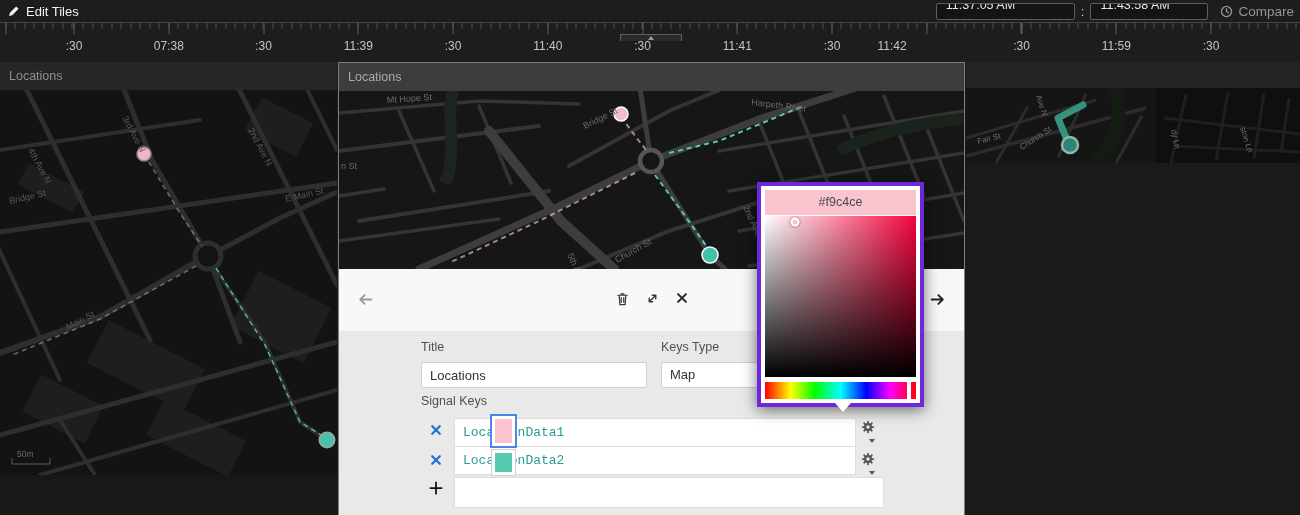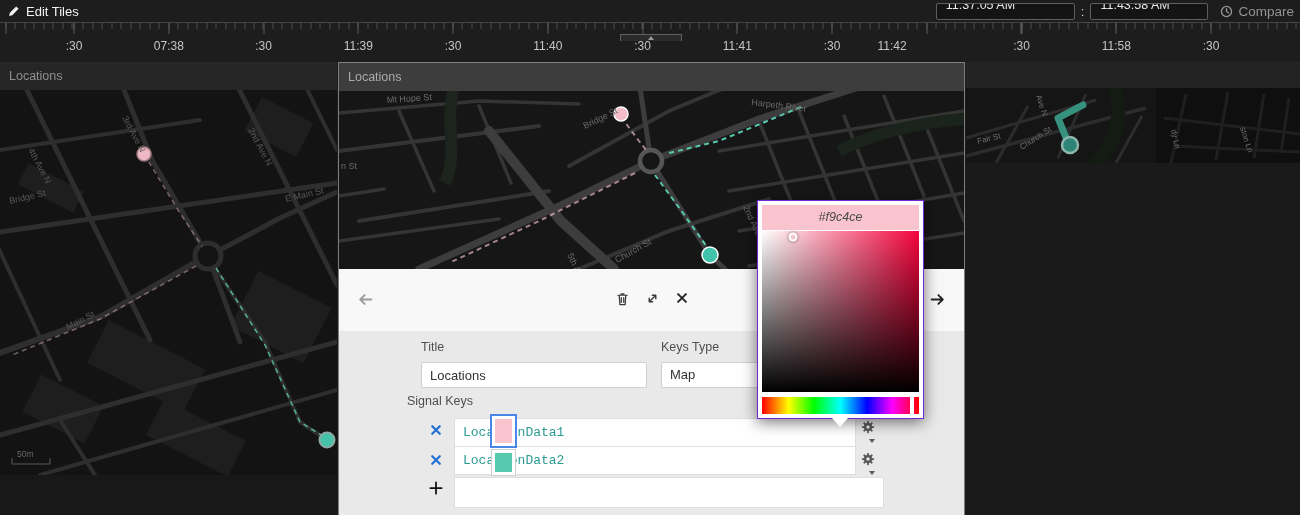--- a/index.html
+++ b/index.html
@@ -51,21 +51,21 @@
   .remove-x{position:absolute;cursor:pointer;}
   .add-plus{position:absolute;cursor:pointer;}
   .swatch{position:absolute;background:#fff;cursor:pointer;}
   .swatch .chip{width:100%;height:100%;}
   .sw1{left:151px;top:83px;width:27px;height:34px;border:2px solid #4a86e8;padding:3px;}
   .sw2{left:152px;top:118px;width:25px;height:27px;border:1px solid #cfcfcf;padding:3px;}
   .gear-wrap{position:absolute;cursor:pointer;width:16px;}
   .caret-dn{width:0;height:0;border-left:3.5px solid transparent;border-right:3.5px solid transparent;border-top:4.5px solid #5a5a5a;margin:1px 0 0 8px;}
 
   
-  .picker{position:absolute;left:757px;top:200px;width:167px;background:#fff;border:1px solid #6d28d9;box-shadow:0 3px 14px rgba(0,0,0,.55);padding:4px;z-index:100;font-style:italic;}
+  .picker{position:absolute;left:757px;top:182px;width:167px;background:#fff;border:4px solid #6d28d9;box-shadow:0 3px 14px rgba(0,0,0,.55);padding:4px;z-index:100;}
   .picker-header{height:25px;line-height:25px;text-align:center;font-size:12.5px;color:#4a4a4a;}
   .sat-area{position:relative;height:161px;margin-top:1px;cursor:crosshair;
     background:linear-gradient(to top,#000,rgba(0,0,0,0)),linear-gradient(to right,#fff,#f4053d);}
   .sat-marker{position:absolute;left:20%;top:4%;width:9px;height:9px;border:2.5px solid #fff;border-radius:50%;box-shadow:0 0 3px rgba(0,0,0,.6);transform:translate(-50%,-50%);}
   .hue-bar{position:relative;height:17px;margin-top:5px;cursor:pointer;
     background:linear-gradient(to right,#f00 0%,#ff0 17%,#0f0 33%,#0ff 50%,#00f 67%,#f0f 83%,#f00 100%);}
   .hue-slider{position:absolute;left:94%;top:-1px;width:4px;height:19px;border-left:2px solid #fff;border-right:2px solid #fff;}
   .picker-pointer{position:absolute;left:74px;bottom:-9px;width:0;height:0;border-left:8px solid transparent;border-right:8px solid transparent;border-top:9px solid #fff;}
 </style>
 </head>
@@ -104,21 +104,21 @@
     <span class="tl-label" style="left:168.8px">07:38</span>
     <span class="tl-label" style="left:263.5px">:30</span>
     <span class="tl-label" style="left:358.3px">11:39</span>
     <span class="tl-label" style="left:453px">:30</span>
     <span class="tl-label" style="left:547.8px">11:40</span>
     <span class="tl-label" style="left:642.5px">:30</span>
     <span class="tl-label" style="left:737.3px">11:41</span>
     <span class="tl-label" style="left:832px">:30</span>
     <span class="tl-label" style="left:892px">11:42</span>
     <span class="tl-label" style="left:1021.5px">:30</span>
-    <span class="tl-label" style="left:1116.3px">11:58</span>
+    <span class="tl-label" style="left:1116.3px">11:59</span>
     <span class="tl-label" style="left:1211px">:30</span>
   </div>
   <div class="tl-handle">
       <div class="caret-up"></div>
     </div>
 
   <div class="tile" id="tile-left">
     <div class="tile-header">
       <span>Locations</span>
     </div>
@@ -278,21 +278,21 @@
     </div>
 
     <div class="dlg-form">
       <span class="fld-label" style="left:82px;top:9px;">Title</span>
       <input class="txt-input" style="left: 82px; top: 31px; width: 226px; height: 26px;" value="Locations">
       <span class="fld-label" style="left:322px;top:9px;">Keys Type</span>
       <div class="sel-input" style="left:322px;top:31px;width:226px;height:26px;">
         <span>Map</span>
       </div>
 
-      <span class="fld-label" style="left:68px;top:63px;">Signal Keys</span>
+      <span class="fld-label" style="left:82px;top:63px;">Signal Keys</span>
 
       <span class="remove-x" style="left:91px;top:91px;">
         <svg width="12" height="12" viewBox="0 0 16 16">
             <path d="M3 3l10 10 M13 3L3 13" stroke="#2471d6" stroke-width="3" fill="none" stroke-linecap="round"></path>
           </svg>
       </span>
       <input class="key-input" style="left: 115px; top: 87px; width: 402px; height: 29px;" value="LocationData1">
 
       <span class="remove-x" style="left:91px;top:121px;">
         <svg width="12" height="12" viewBox="0 0 16 16">

